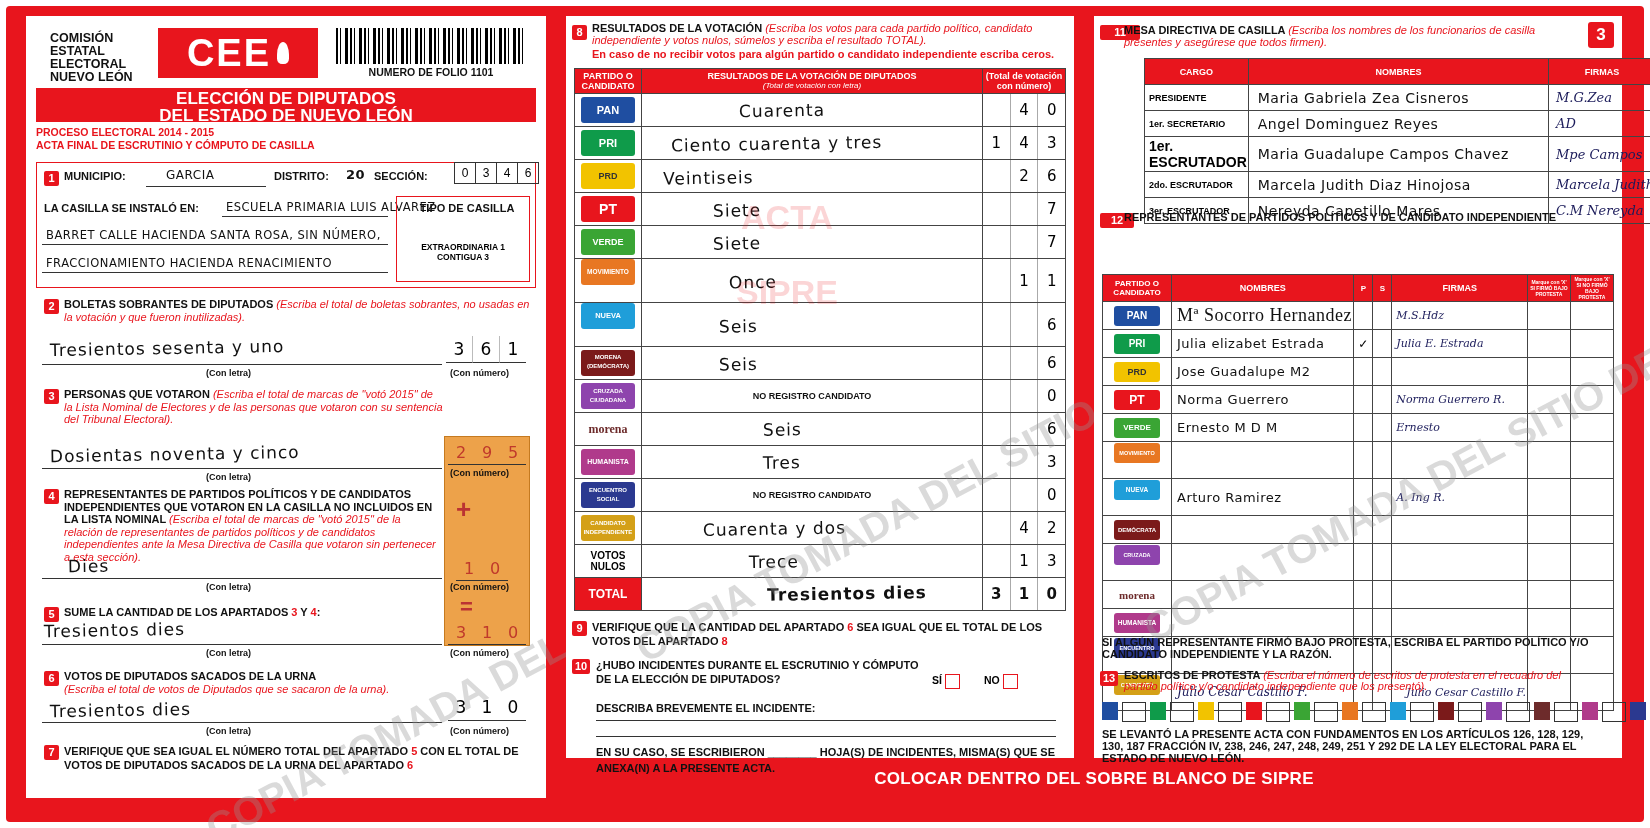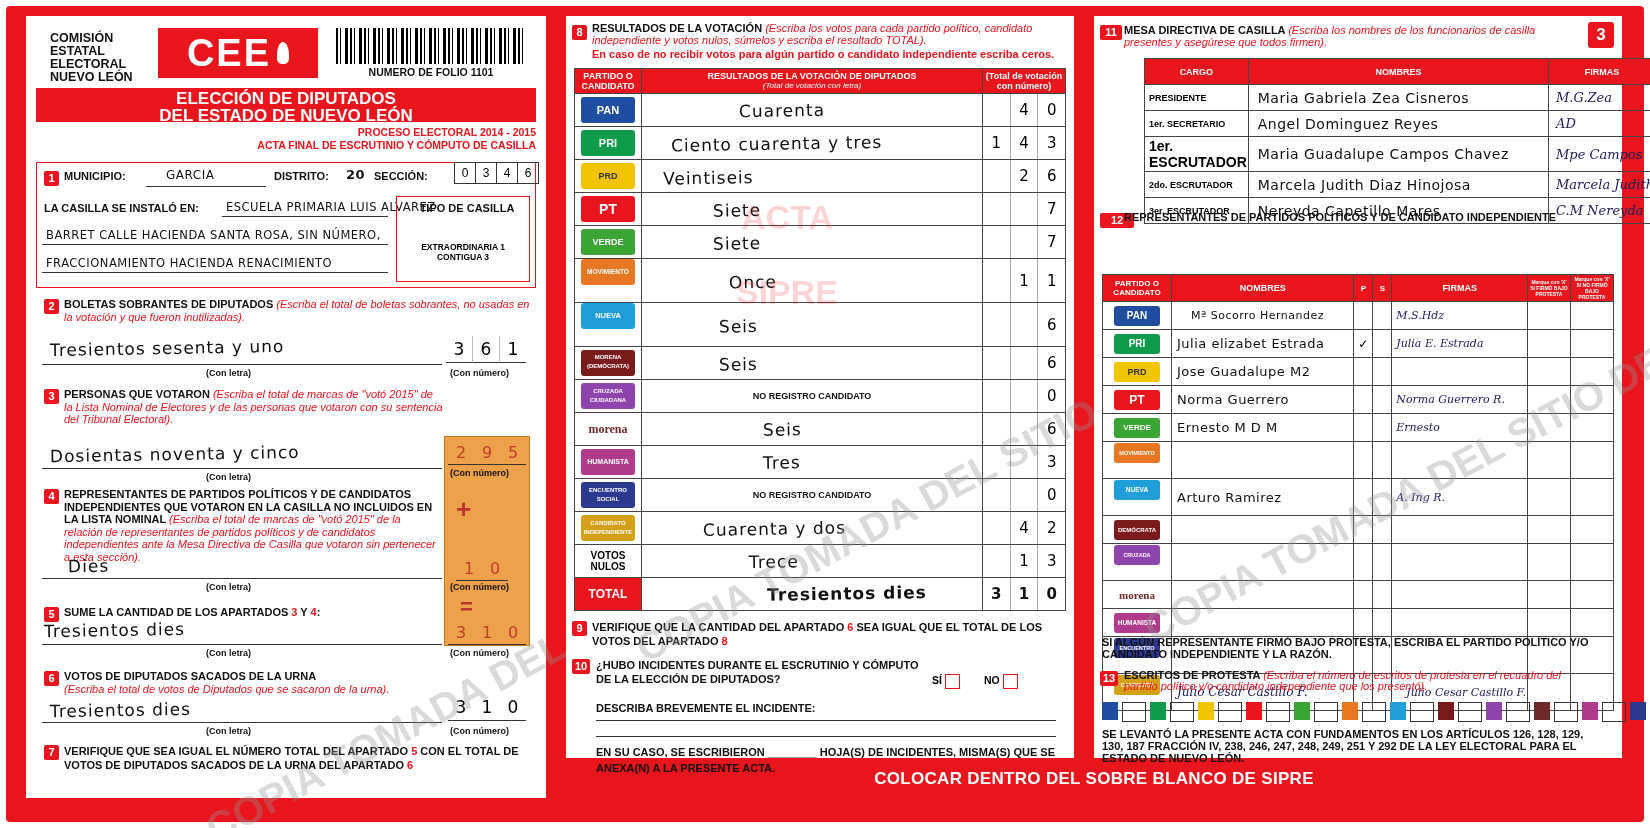--- a/index.html
+++ b/index.html
@@ -20,21 +20,21 @@
   .sig{font-family:"DejaVu Serif",serif;font-style:italic;color:#1b1b5a;font-size:13px;white-space:nowrap;}
   
   .cee-head{position:absolute;left:10px;top:6px;width:500px;height:62px;}
   .cee-txt{position:absolute;left:14px;top:10px;font-size:12.5px;font-weight:bold;line-height:13px;color:#111;}
   .cee-logo{position:absolute;left:122px;top:6px;width:160px;height:50px;background:#e8151d;color:#fff;font-weight:bold;font-size:38px;display:flex;align-items:center;justify-content:center;letter-spacing:2px;}
   .cee-logo .pin{display:inline-block;width:12px;height:22px;background:#fff;margin-left:6px;border-radius:60% 60% 50% 50%/70% 70% 30% 30%;}
   .barcode{position:absolute;left:300px;top:6px;width:190px;height:36px;background:
     repeating-linear-gradient(90deg,#000 0 2px,#fff 2px 4px,#000 4px 5px,#fff 5px 9px,#000 9px 12px,#fff 12px 14px);}
   .folio{position:absolute;left:300px;top:44px;width:190px;font-size:10.5px;font-weight:bold;text-align:center;color:#111;}
   .titlebar{position:absolute;left:10px;top:72px;width:500px;height:34px;background:#e8151d;color:#fff;font-weight:bold;text-align:center;font-size:17px;line-height:17px;padding-top:2px;box-sizing:border-box;}
-  .subtitle{position:absolute;left:10px;top:110px;width:500px;text-align:right;font-size:10.5px;font-weight:bold;color:#e8151d;line-height:13px;}
+  .subtitle{position:absolute;left:10px;top:110px;width:500px;text-align:left;font-size:10.5px;font-weight:bold;color:#e8151d;line-height:13px;}
   .box{position:absolute;border:1.5px solid #e8151d;box-sizing:border-box;}
   .line{position:absolute;border-bottom:1px solid #333;}
   .lbl{position:absolute;font-size:11px;font-weight:bold;color:#111;line-height:12.5px;}
   .conletra{position:absolute;font-size:9px;font-weight:bold;color:#111;}
   .orange{position:absolute;background:#eda24a;border:1px solid #c57a20;box-sizing:border-box;}
   
   table{border-collapse:collapse;}
   .vtbl{position:absolute;left:8px;top:52px;width:492px;}
   .vtbl th,.vtbl td{border:1px solid #444;font-size:9px;}
   .hdrcell{background:#e8151d;color:#fff;font-weight:bold;text-align:center;padding:2px;line-height:10px;}
@@ -412,21 +412,21 @@
 
     <div class="wm2" style="left:170px;top:182px;text-align:center;">
       <div>ACTA</div>
       <div style="margin-top:36px;">SIPRE</div>
     </div>
     <div class="wm" style="left:30px;top:440px;"><span>COPIA TOMADA DEL SITIO DEL SIPRE</span></div>
   </div>
 
   <div class="col c3">
     <div class="badge3">3</div>
-    <div style="position:absolute;left:6px;top:6px;"><span class="numb" style="width:22px;">11</span></div>
+    <div style="position:absolute;left:6px;top:6px;"><span class="numb" style="width:40px;">11</span></div>
     <div class="lbl" style="left:30px;top:8px;width:440px;line-height:12px;">
       <span>MESA DIRECTIVA DE CASILLA</span> <span class="red ital" style="font-weight:normal;">(Escriba los nombres de los funcionarios de casilla presentes y asegúrese que todos firmen).</span>
     </div>
 
     <table class="mtbl">
       <tbody>
           <tr>
         <th class="mhdr" style="width:86px;">CARGO</th>
         <th class="mhdr">NOMBRES</th>
         <th class="mhdr" style="width:92px;">FIRMAS</th>
@@ -491,21 +491,21 @@
         <th class="mhdr" style="font-size:9px;">NOMBRES</th>
         <th class="mhdr" style="width:16px;font-size:8px;">P</th>
         <th class="mhdr" style="width:16px;font-size:8px;">S</th>
         <th class="mhdr" style="width:104px;font-size:9px;">FIRMAS</th>
         <th class="mhdr" style="width:40px;font-size:5px;line-height:6px;">Marque con 'X' SI FIRMÓ BAJO PROTESTA</th>
         <th class="mhdr" style="width:40px;font-size:5px;line-height:6px;">Marque con 'X' SI NO FIRMÓ BAJO PROTESTA</th>
       </tr>
       <tr>
         <td style="text-align:center;height:25px;"><span class="plogo" style="background:#1f4ea1;width:46px;height:20px;line-height:20px;font-size:10px;">PAN</span></td>
         <td>
-              <div class="handsm" style="padding-left:18px;font-size:11px;">Mª Socorro Hernandez</div>
+              <div class="handsm" style="padding-left:4px;font-size:18px;font-family:Liberation Serif, serif;">Mª Socorro Hernandez</div>
             </td>
         <td style="text-align:center;"></td>
         <td style="text-align:center;"></td>
         <td>
               <div class="sig" style="padding-left:3px;font-size:11px;">M.S.Hdz</div>
             </td>
         <td></td>
             <td></td>
       </tr>
       <tr>

